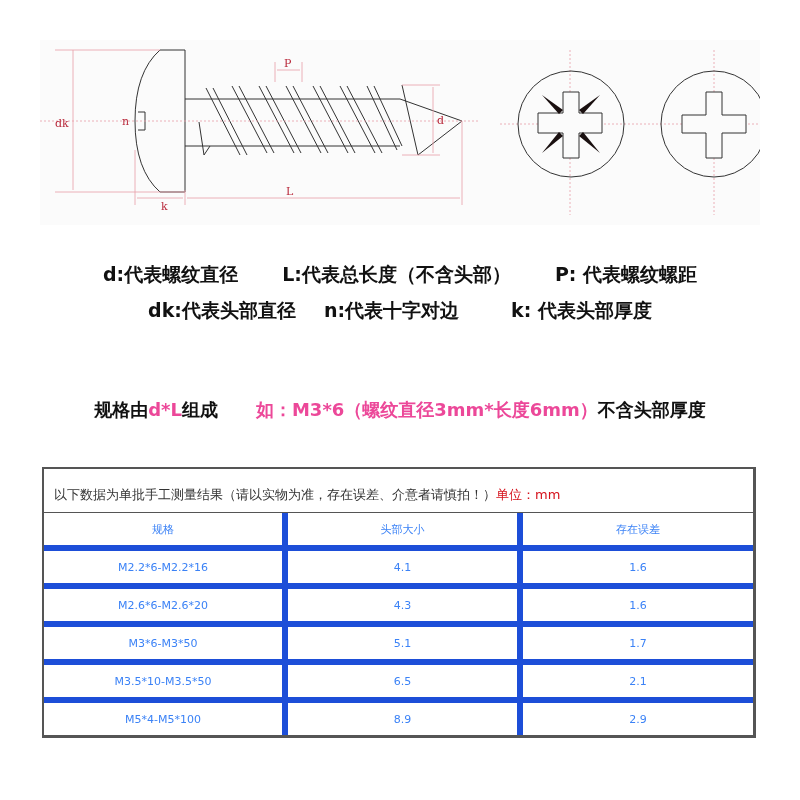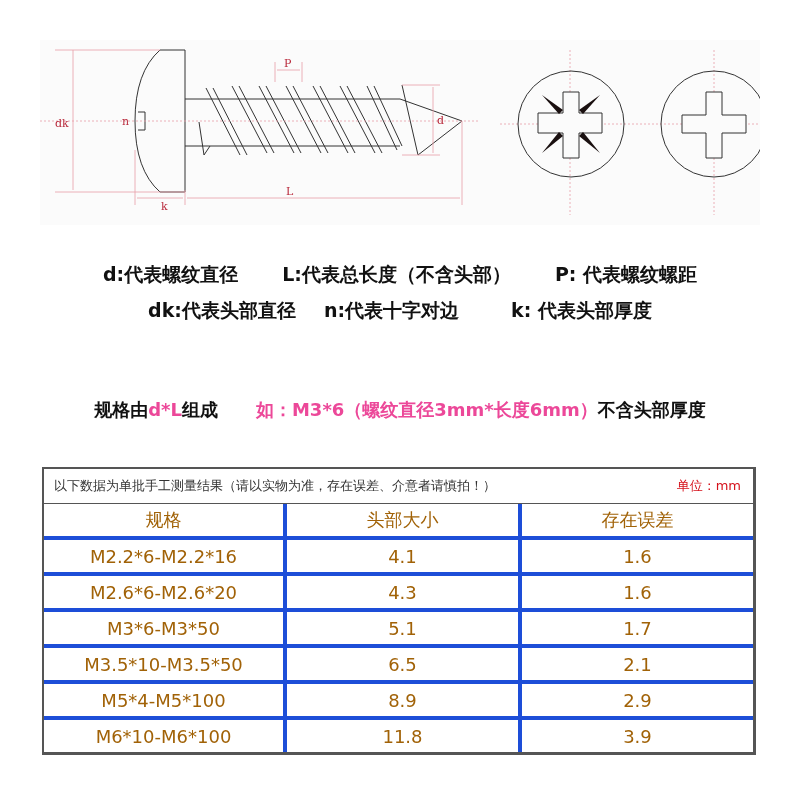--- a/index.html
+++ b/index.html
@@ -11,24 +11,24 @@
   .legend-1 { top:262px; }
   .legend-2 { top:298px; }
   .gap-a { margin-left:44px; }
   .gap-b { margin-left:44px; }
   .gap-c { margin-left:28px; }
   .gap-d { margin-left:52px; }
   .spec-line { position:absolute; left:0; width:800px; top:398px; text-align:center; font-weight:bold; font-size:18px; white-space:nowrap; }
   .red { color:#ec4899; }
   .spec-example { margin-left:38px; }
   .table-wrap { position:absolute; left:42px; top:467px; width:714px; border:2px solid #555; border-right-width:3px; border-bottom-width:3px; box-sizing:border-box; background:#fff; }
-  .table-note { height:34px; display:flex; align-items:center; justify-content:space-between; padding:0 12px 0 10px; font-size:13px; color:#333; border-bottom:1px solid #555; }
+  .table-note { height:34px; display:flex; align-items:center; padding:9px 12px 0 10px; font-size:13px; color:#333; border-bottom:1px solid #555; }
   .table-unit { color:#d5101a; font-size:13px; }
-  table { width:100%; border-collapse:collapse; table-layout:fixed; font-size:18px; color:#a16207; }
-  td, th { border:4px solid #1d4ed8; text-align:center; height:32px; padding:0; font-weight:normal; }
+  table { width:100%; border-collapse:collapse; table-layout:fixed; font-size:11px; color:#3b82f6; }
+  td, th { border:6px solid #1d4ed8; text-align:center; height:32px; padding:0; font-weight:normal; }
   tr:first-child th { border-top:none; }
   td:first-child, th:first-child { border-left:none; }
   td:last-child, th:last-child { border-right:none; }
   tr:last-child td { border-bottom:none; }
   col.c1 { width:241px; } col.c2 { width:235px; } col.c3 { width:auto; }
 </style>
 </head>
 <body>
 
 <div class="diagram-panel">
@@ -155,20 +155,15 @@
     <tr>
       <td>M3.5*10-M3.5*50</td>
       <td>6.5</td>
       <td>2.1</td>
     </tr>
     <tr>
       <td>M5*4-M5*100</td>
       <td>8.9</td>
       <td>2.9</td>
     </tr>
-    <tr>
-      <td>M6*10-M6*100</td>
-      <td>11.8</td>
-      <td>3.9</td>
-    </tr>
   </tbody>
     </table>
 </div>
 
 </body></html>

